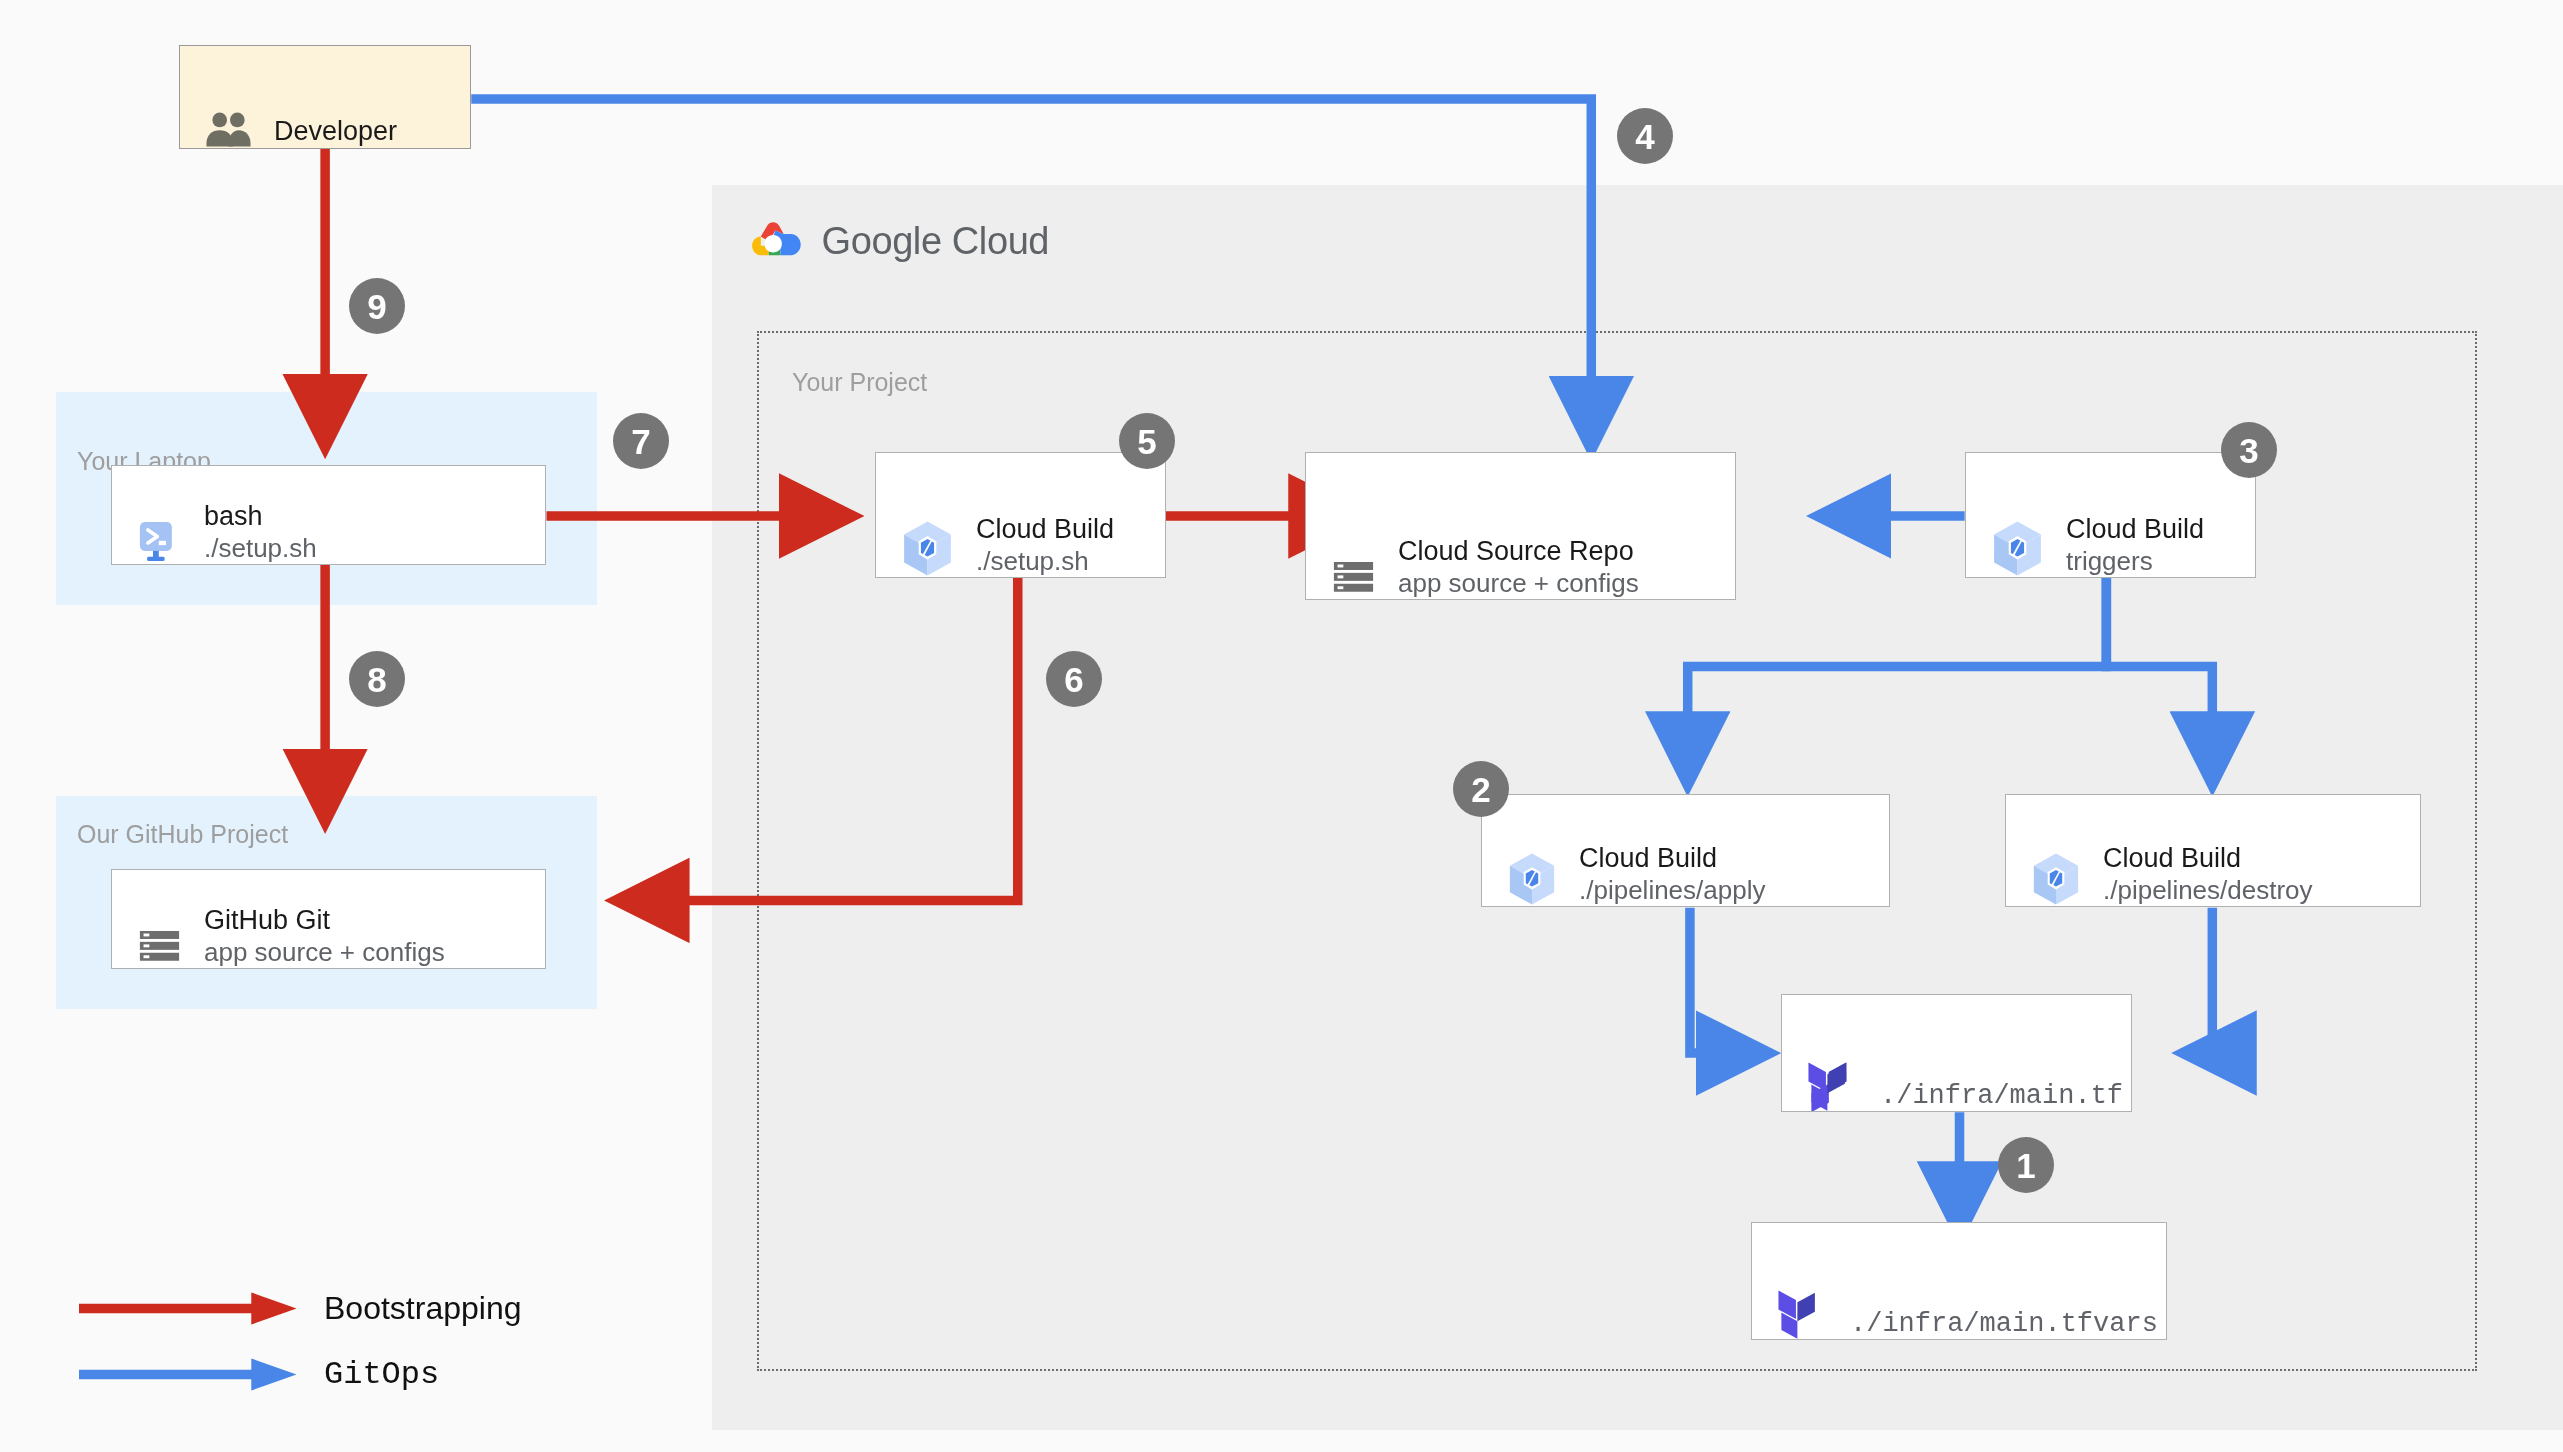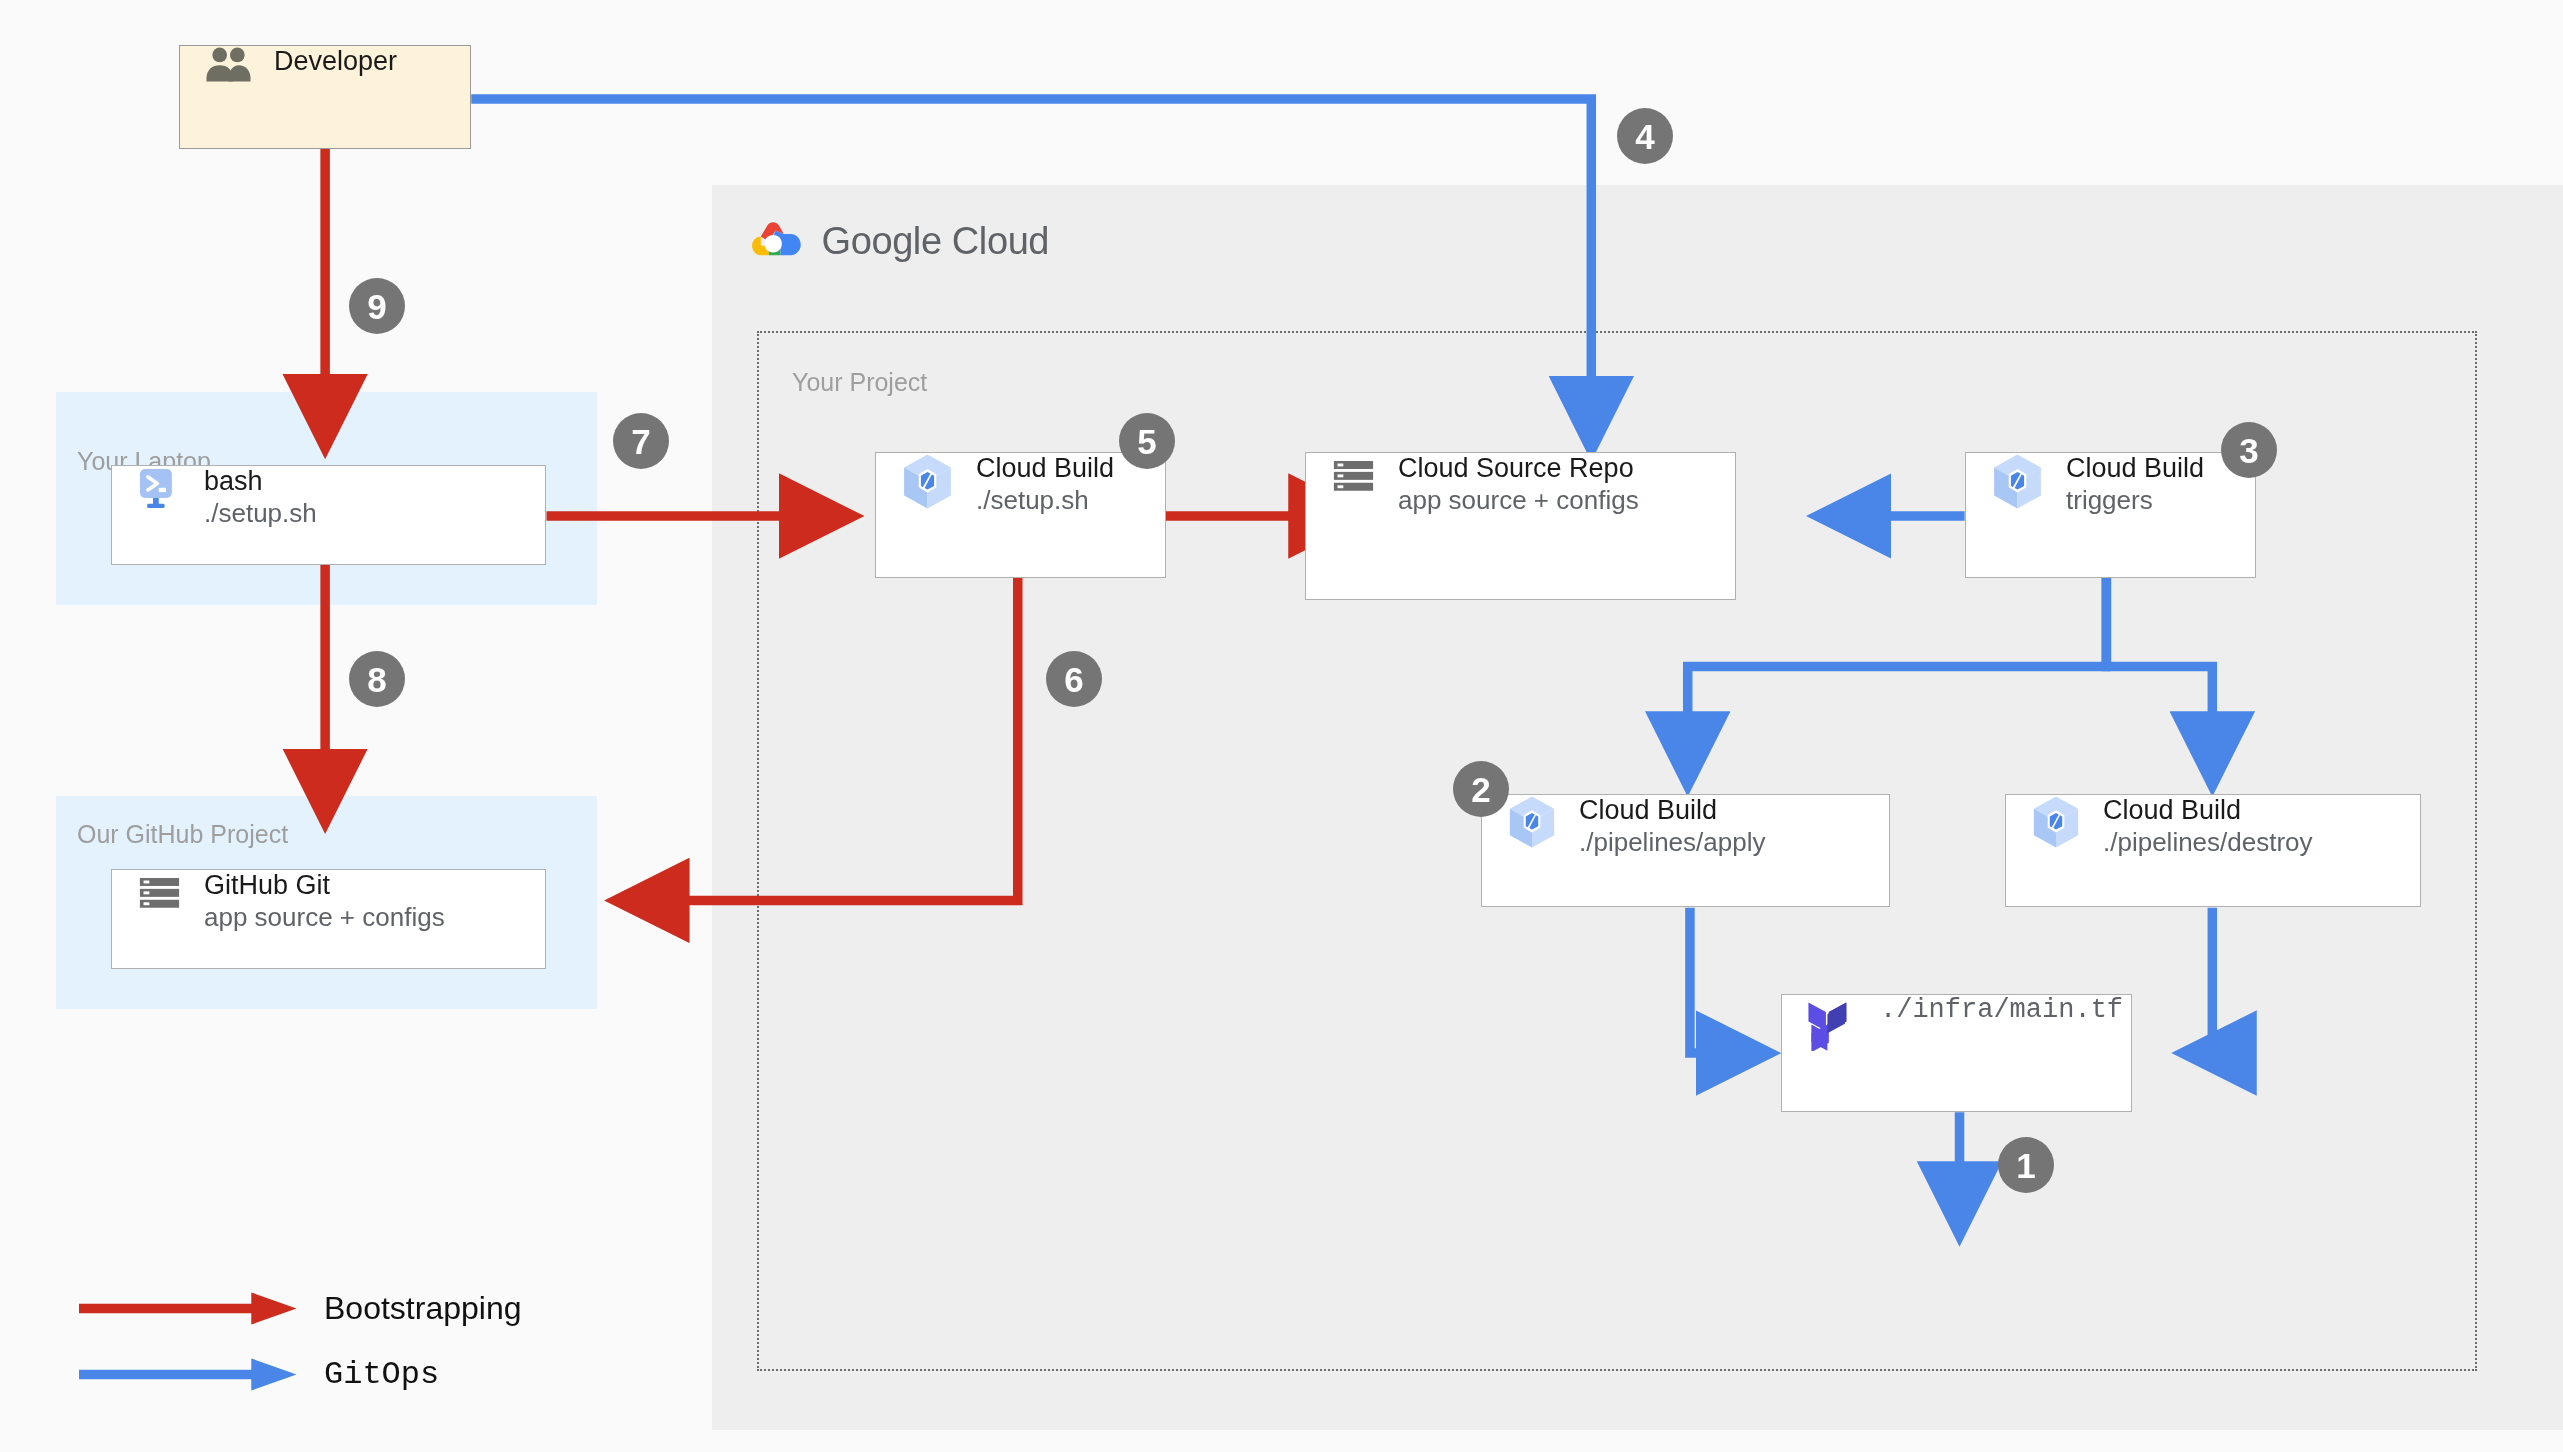--- a/index.html
+++ b/index.html
@@ -51,21 +51,21 @@
     background: #e3f2fd;
   }
 
   
   .node {
     position: absolute;
     background: #ffffff;
     border: 1.5px solid #b0b0b0;
     box-sizing: border-box;
     display: flex;
-    align-items: flex-start;
+    align-items: flex-end;
     padding-left: 25px;
     gap: 22px;
   }
   .node.cream { background: #fdf3da; border-color: #9a9a9a; }
   .node-text { display: flex; flex-direction: column; justify-content: center; }
   .node-title {
     font-size: 27px;
     color: #1a1a1a;
     line-height: 1.18;
     white-space: nowrap;
@@ -310,20 +310,30 @@
       <path d="M6,52 L30,39 L30,65 L6,78 Z" fill="#5c4ee5" opacity="0"></path>
       <path d="M28,26 L28,52 L52,39 L52,13 Z" fill="#4040b2"></path>
       <path d="M28,55 L28,81 L6,68 L6,42 Z" fill="#5c4ee5" opacity="0"></path>
       <path d="M28,52 L28,76 L6,64 L6,40 Z" fill="#5c4ee5"></path>
     </svg>
     <div class="node-text">
       <div class="node-single">./infra/main.tf</div>
     </div>
   </div>
 
+  <div class="node" style="left:1751px; top:1222px; width:416px; height:118px;">
+    <svg class="icon" width="51" height="56" viewBox="0 0 70 76">
+      <path d="M2,10 L26,23 L26,49 L2,36 Z" fill="#5c4ee5"></path>
+      <path d="M28,26 L28,52 L52,39 L52,13 Z" fill="#4040b2"></path>
+      <path d="M28,52 L28,76 L6,64 L6,40 Z" fill="#5c4ee5"></path>
+    </svg>
+    <div class="node-text">
+      <div class="node-single">./infra/main.tfvars</div>
+    </div>
+  </div>
 
   <div class="badge" style="left:1998px; top:1137px;">1</div>
   <div class="badge" style="left:1453px; top:761px;">2</div>
   <div class="badge" style="left:2221px; top:422px;">3</div>
   <div class="badge" style="left:1617px; top:108px;">4</div>
   <div class="badge" style="left:1119px; top:413px;">5</div>
   <div class="badge" style="left:1046px; top:651px;">6</div>
   <div class="badge" style="left:613px; top:413px;">7</div>
   <div class="badge" style="left:349px; top:651px;">8</div>
   <div class="badge" style="left:349px; top:278px;">9</div>

